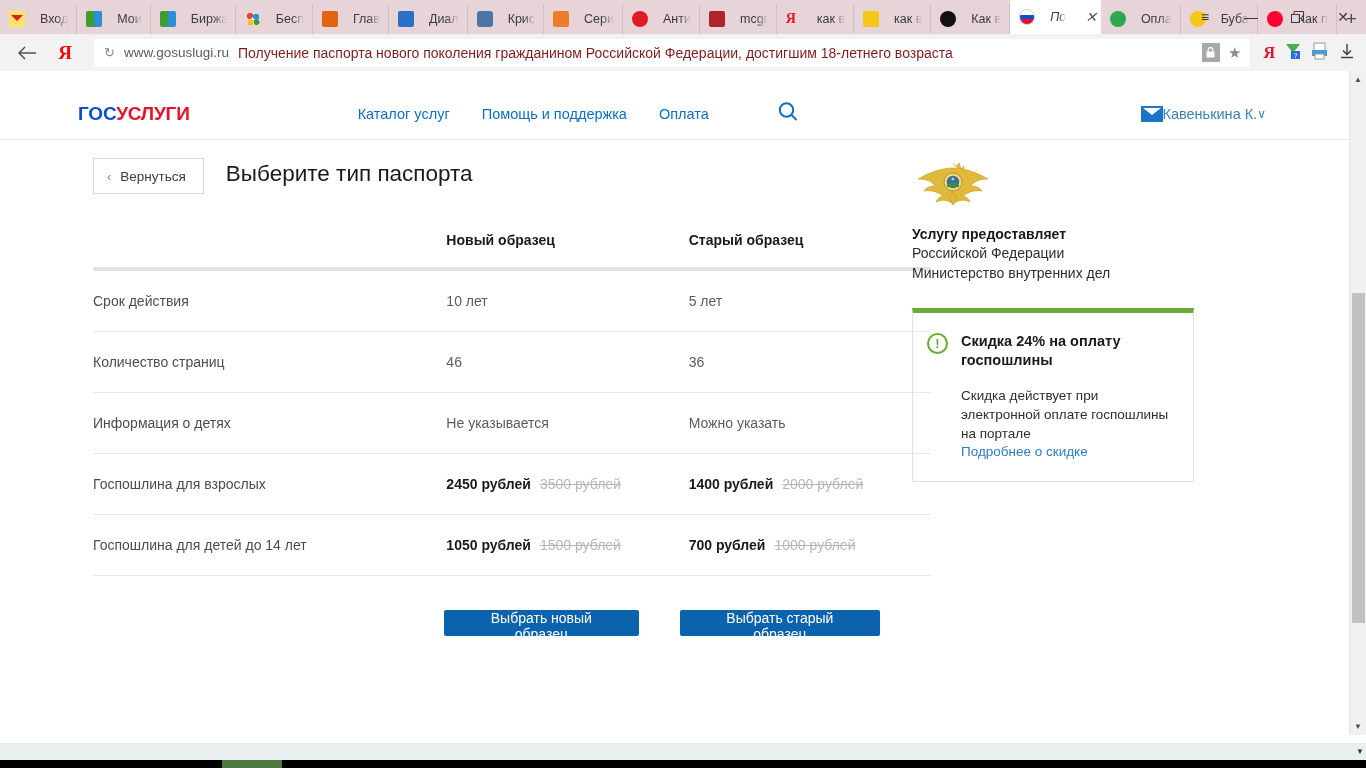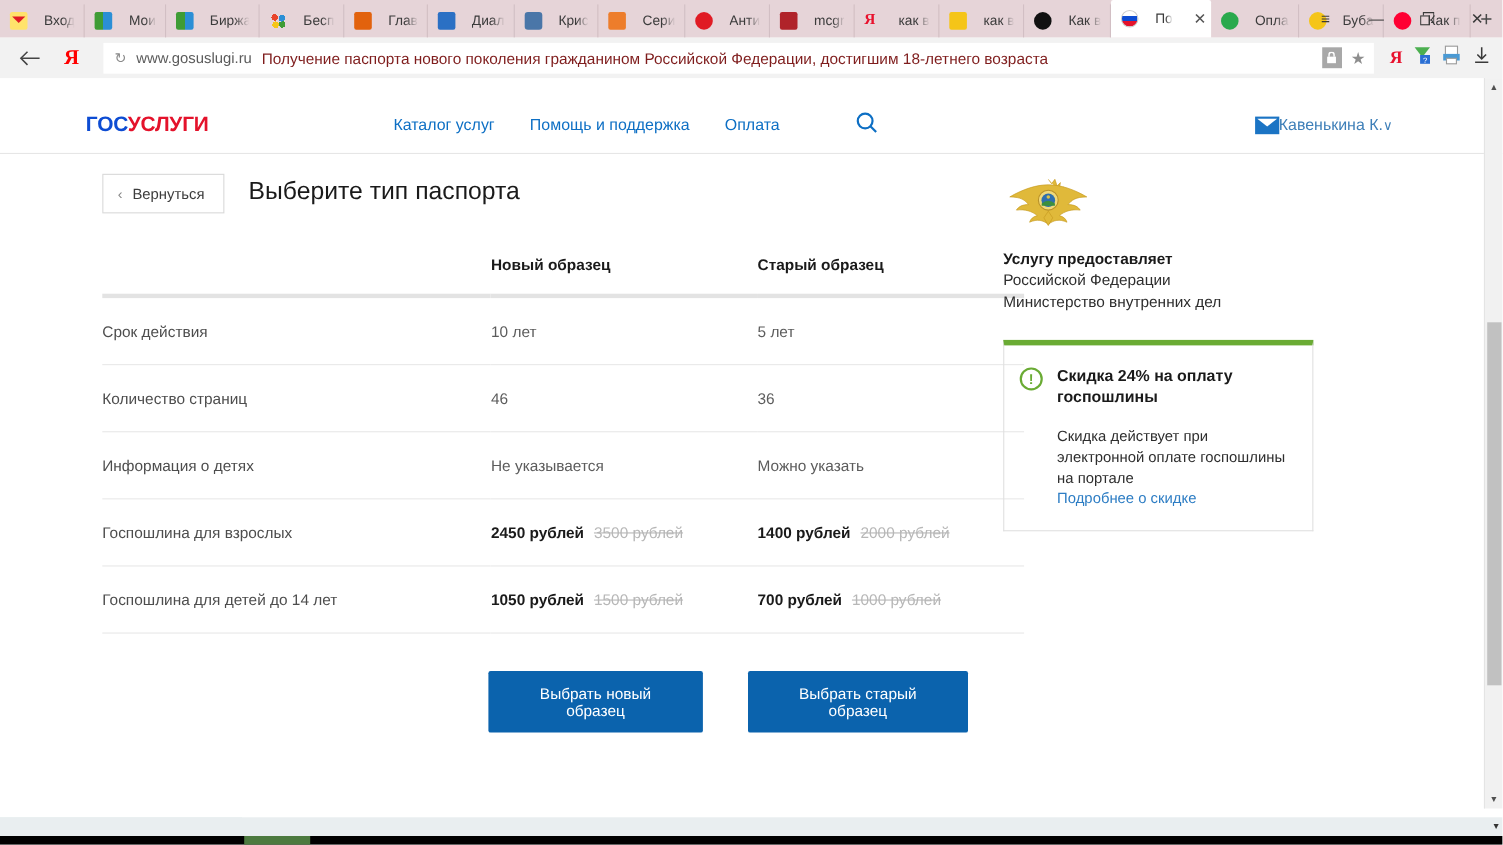--- a/index.html
+++ b/index.html
@@ -43,20 +43,21 @@
     -webkit-mask-image: linear-gradient(to right, #000 60%, transparent 100%);
             mask-image: linear-gradient(to right, #000 60%, transparent 100%);
   }
   .tab.active {
     background: #ffffff;
     height: 34px;
     border-right: none;
     border-top-left-radius: 2px;
     border-top-right-radius: 2px;
     padding-right: 4px;
+    font-style: italic;
   }
   .tab.active .tlabel { max-width: 24px; }
   .tab .favicon {
     width: 16px; height: 16px;
     flex: 0 0 16px;
     border-radius: 2px;
     display: inline-block;
     position: relative;
   }
   .tab .tabclose {
@@ -173,21 +174,21 @@
   table.cmp td.val { width: 240px; }
   td.val .new { color:#1a1a1a; font-weight:700; }
   td.val .old { color:#b7b7b7; text-decoration: line-through; margin-left: 9px; }
 
   .btnrow { display: flex; gap: 41px; margin-top: 34px; padding-left: 351px; }
   .btn-primary {
     background: #0b63ad;
     color: #fff;
     border: none;
     font-size: 14px;
-    height: 56px;
+    height: 26px;
     padding: 0 22px;
     font-family: "Liberation Sans", sans-serif;
     border-radius: 2px;
   }
 
   .side-col { width: 300px; margin-left: 32px; padding-top: 1px; }
   .mvd-block { padding-left: 0; }
   .provider-strong { font-size: 14px; font-weight: 700; color:#1a1a1a; margin-top: 11px; }
   .provider-name { font-size: 14px; color:#2e2e2e; line-height: 1.45; margin-top: 1px; }
 

